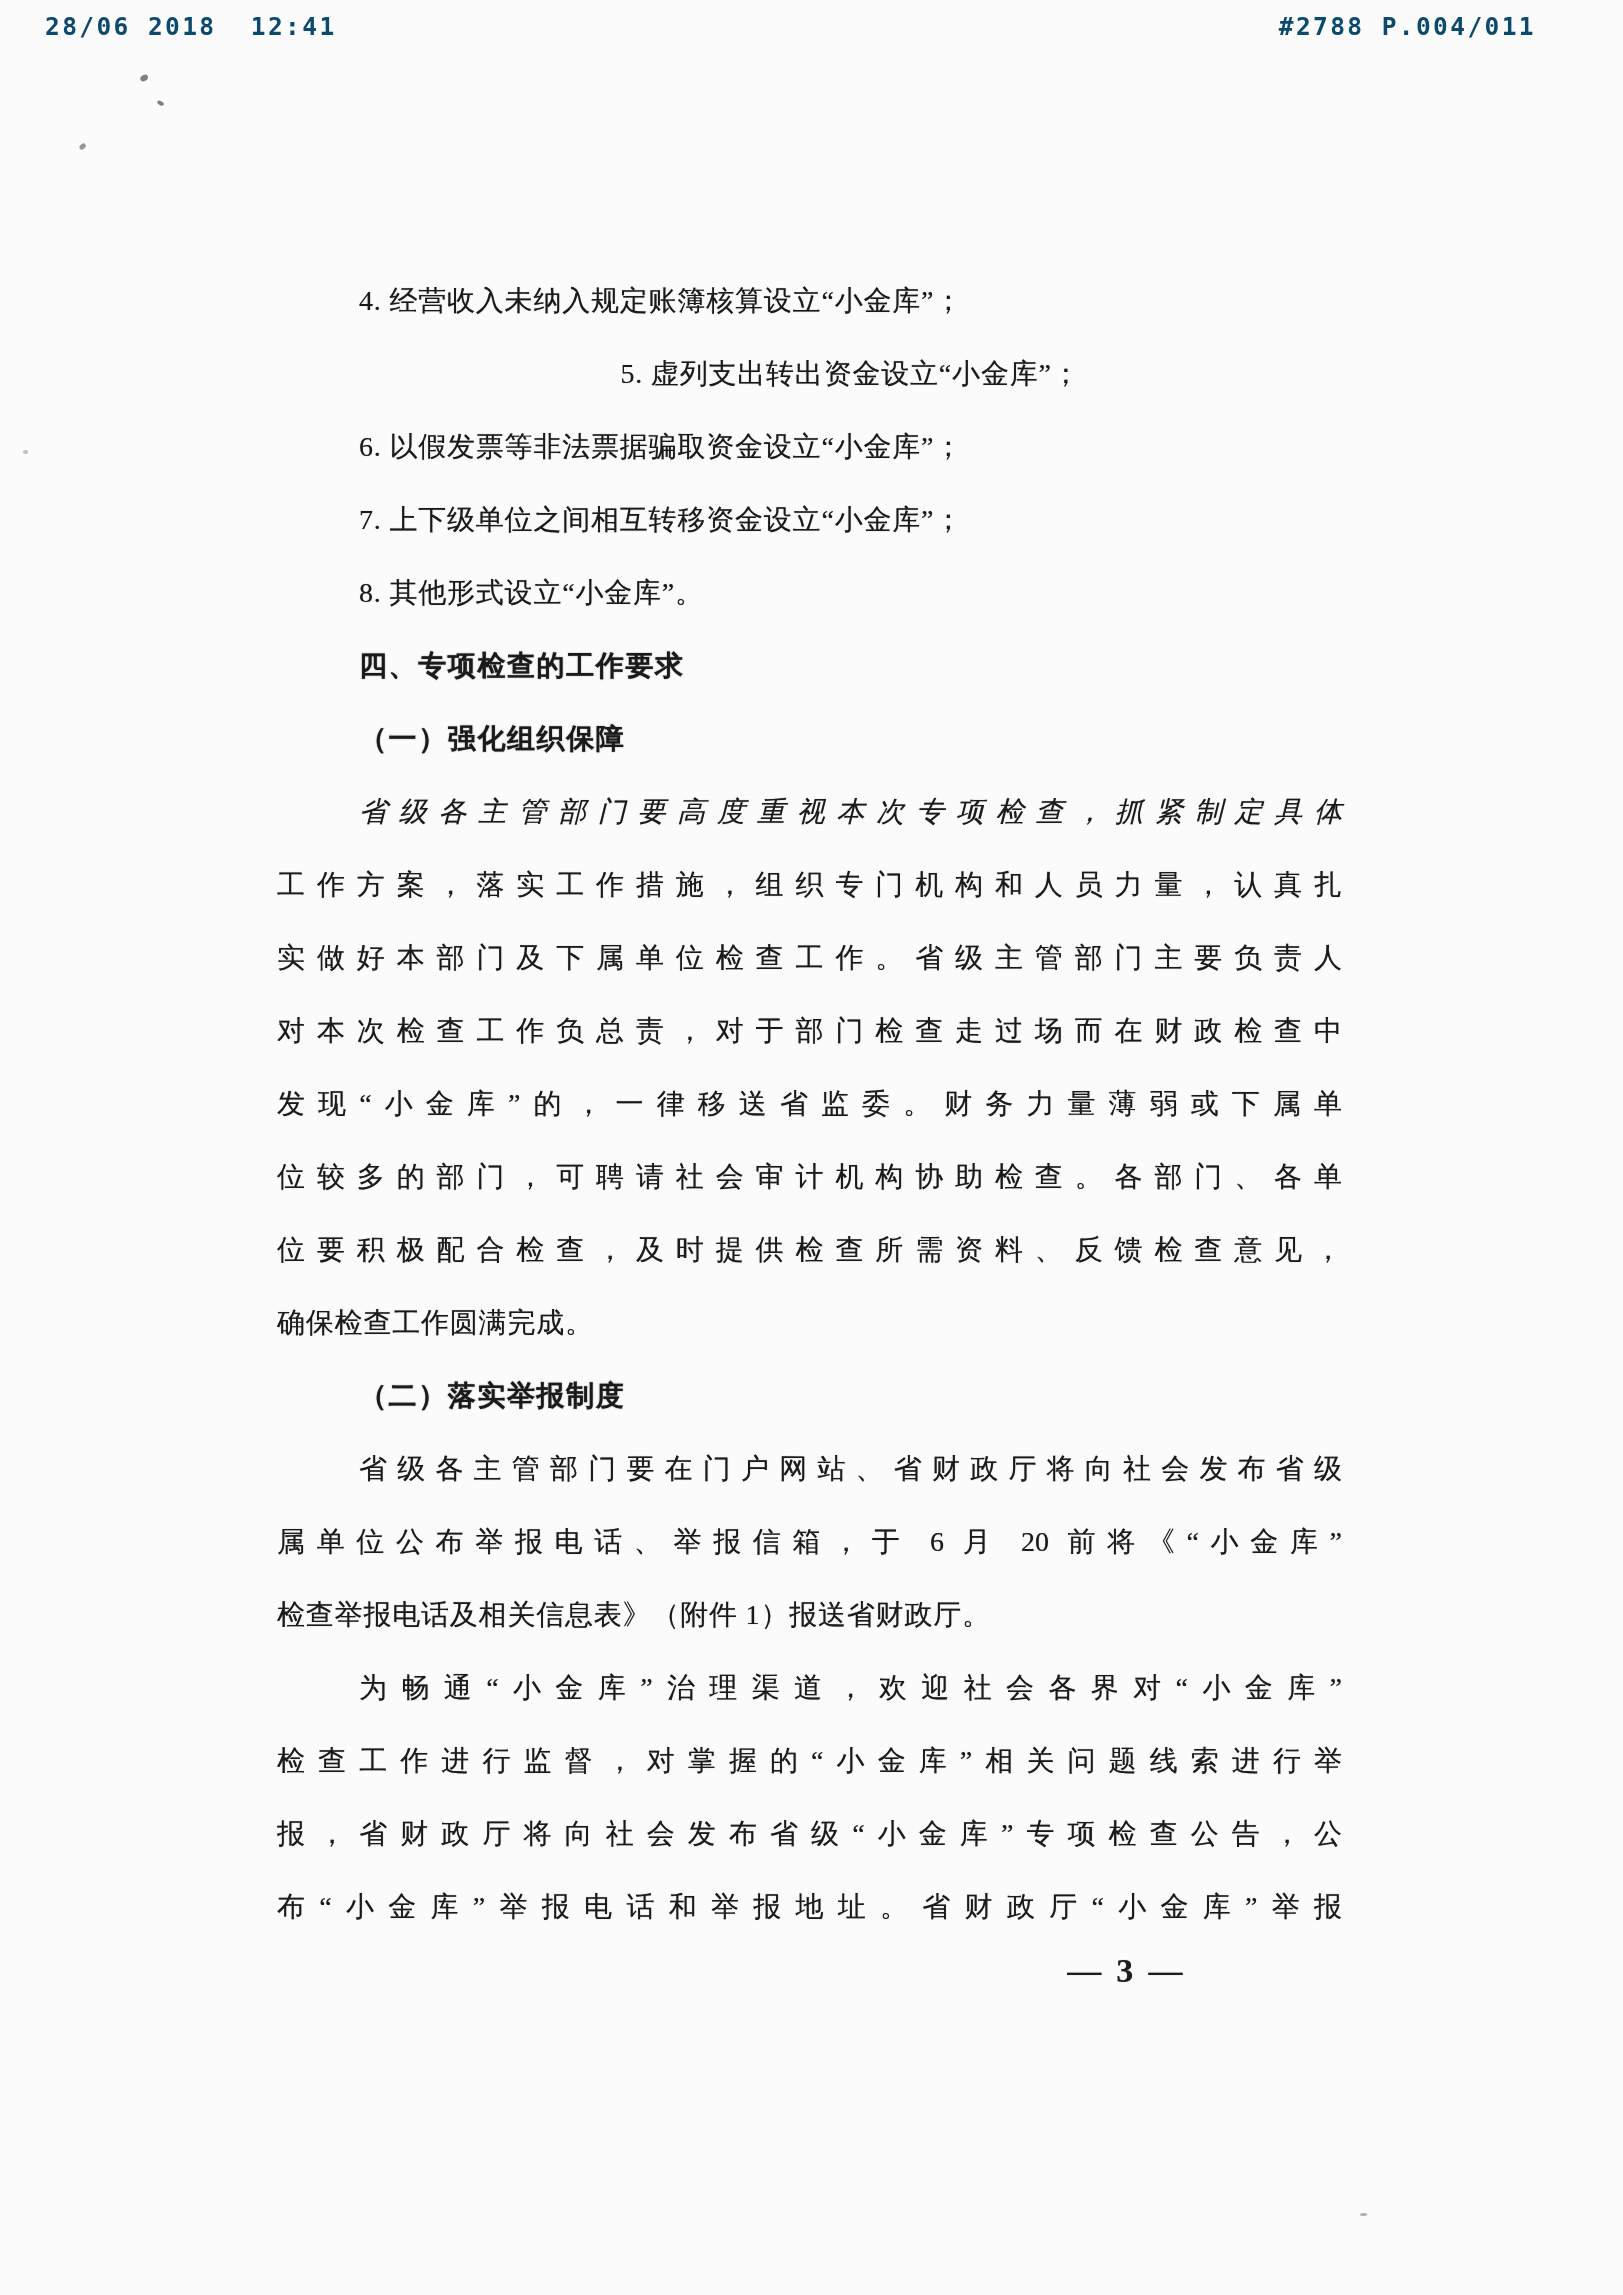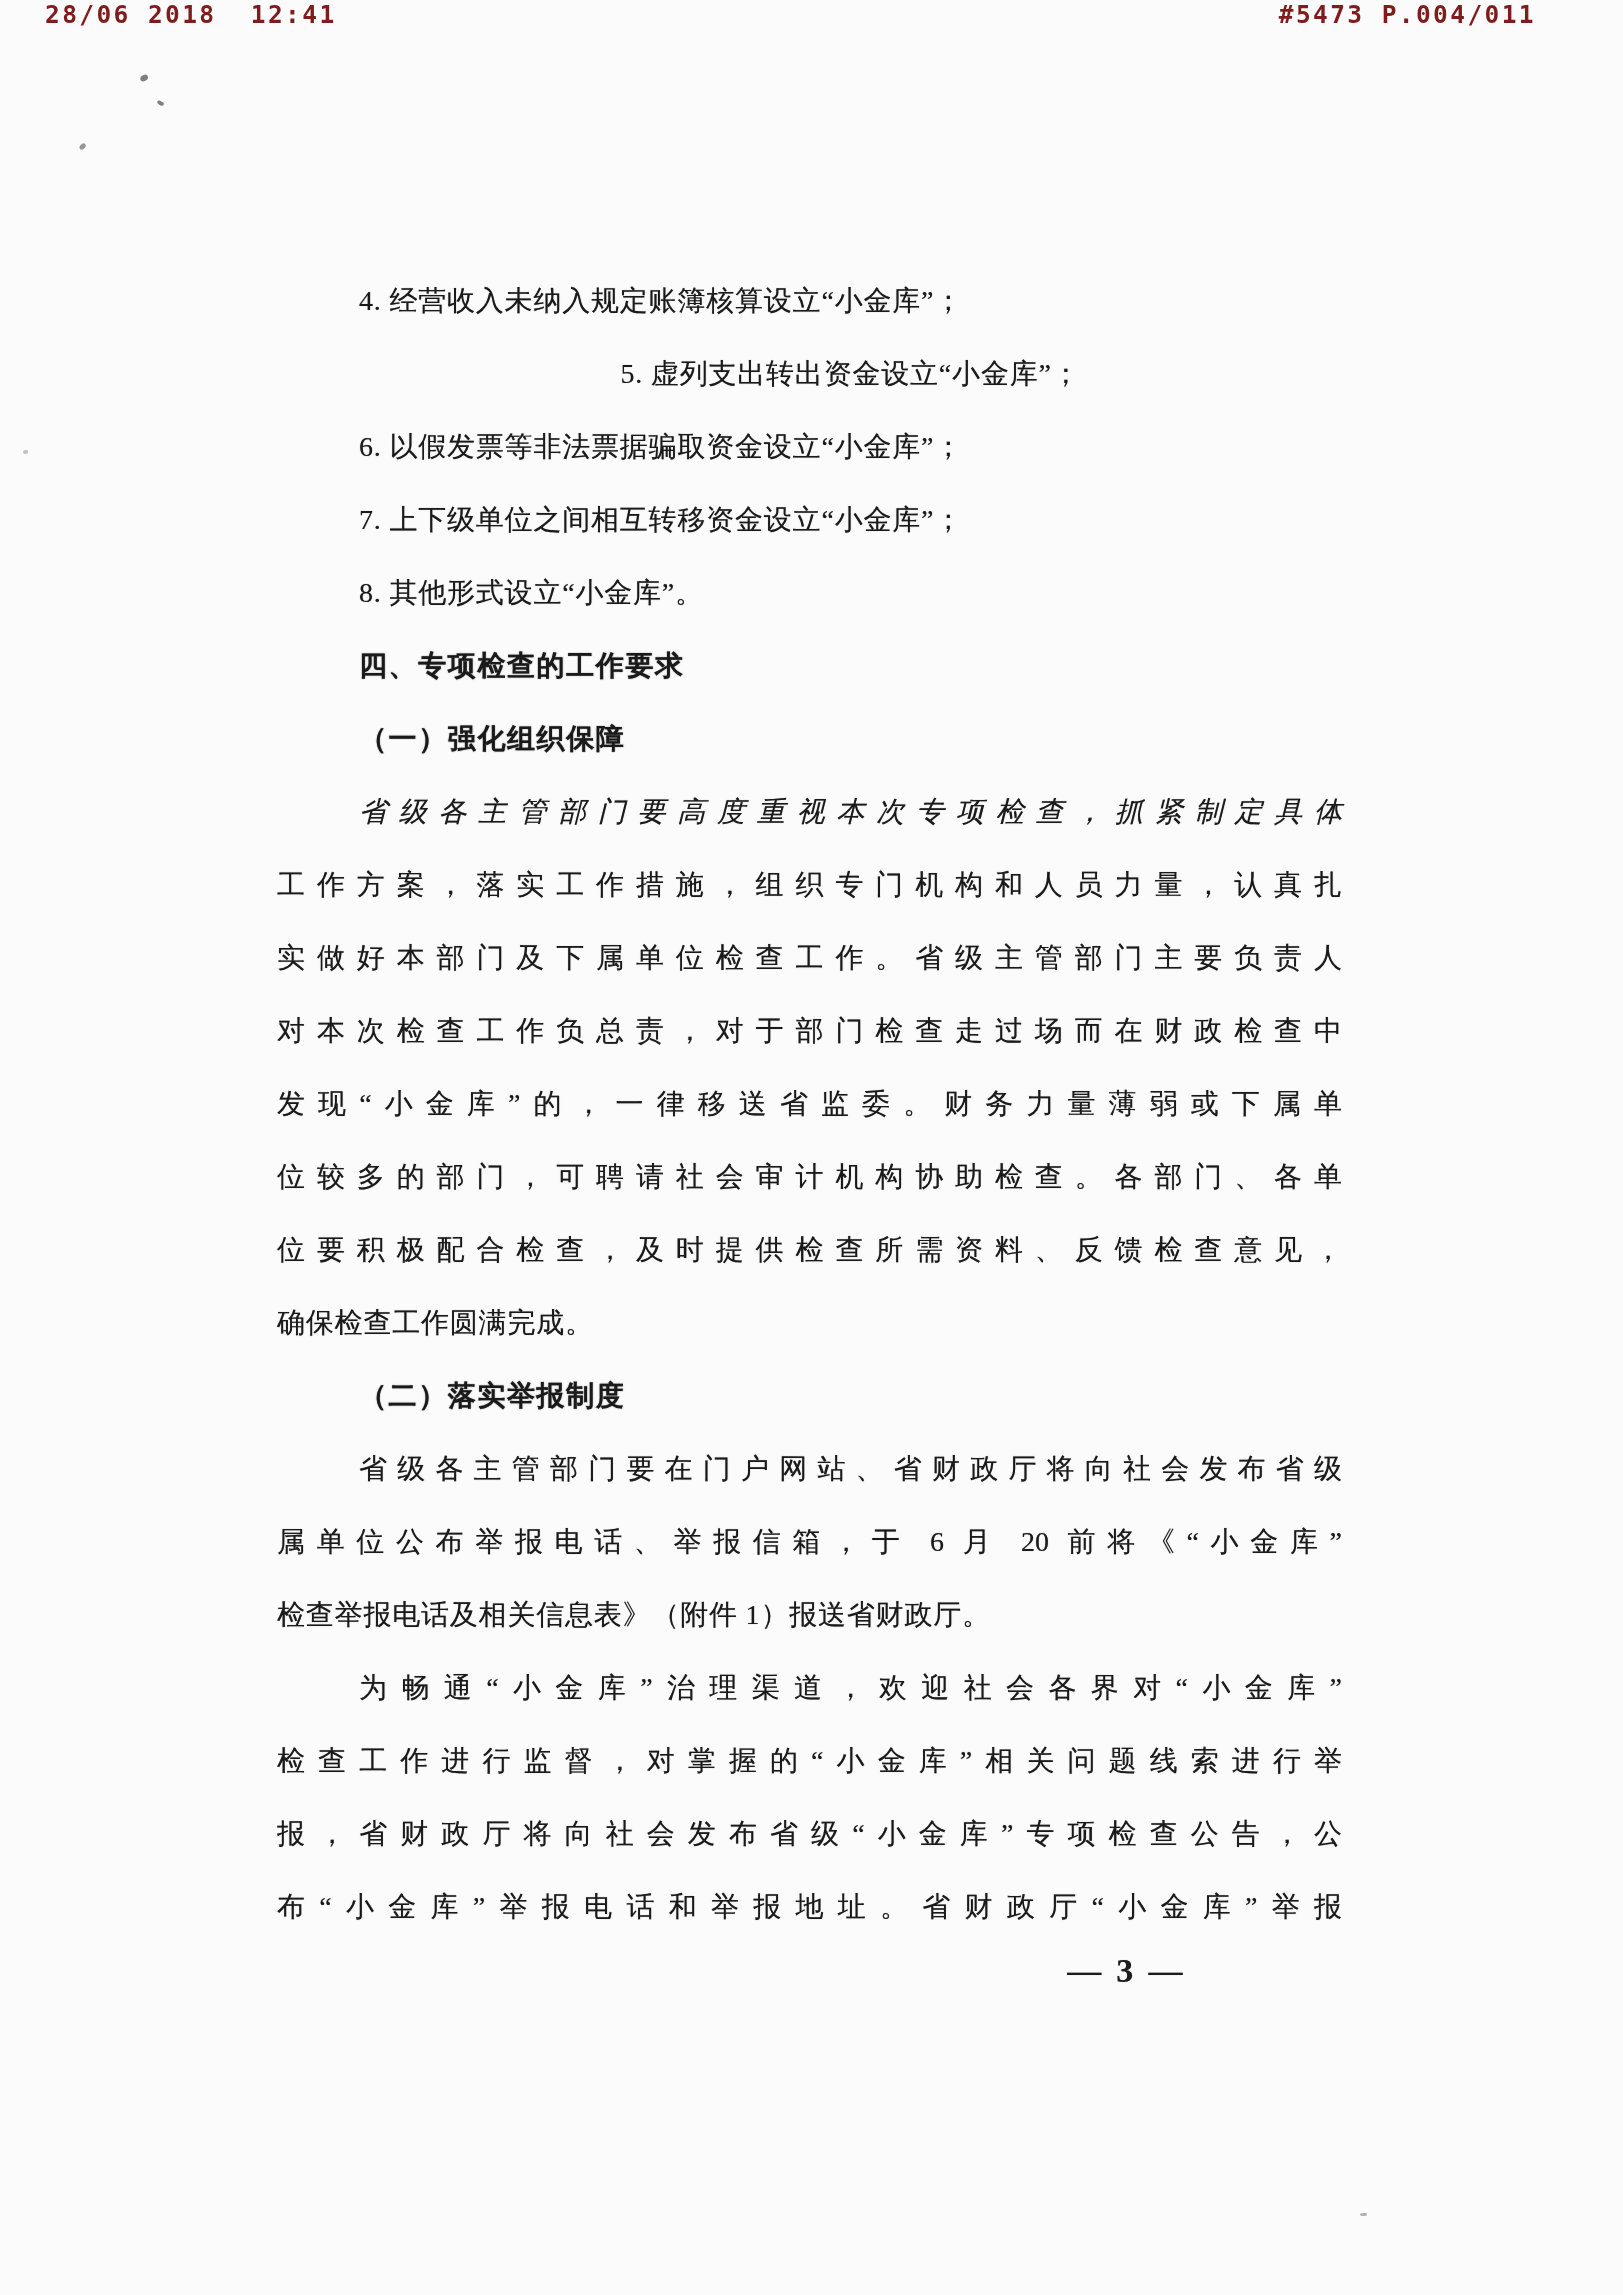--- a/index.html
+++ b/index.html
@@ -12,29 +12,29 @@
     width: 1623px;
     height: 2295px;
     background: #fbfbfb;
     overflow: hidden;
     font-family: "Liberation Serif", "DejaVu Serif", serif;
     color: #1a1a1a;
   }
   
   .fax-header {
     position: absolute;
-    top: 0;
+    top: 12px;
     left: 0;
     width: 100%;
     height: 36px;
     font-family: "DejaVu Sans Mono", "Liberation Mono", monospace;
     font-size: 24.5px;
     font-weight: 700;
     letter-spacing: 2.4px;
-    color: #7f1d1d;
+    color: #0c4a6e;
     white-space: pre;
   }
   .fax-header .fax-datetime {
     position: absolute;
     left: 45px;
     top: 0;
   }
   .fax-header .fax-pageinfo {
     position: absolute;
     right: 87px;
@@ -95,21 +95,21 @@
   .speckle.s4 { left: 23px;  top: 450px; width: 4.9px;  height: 4.1px; opacity: 0.35; }
   .speckle.s5 { left: 1360px; top: 2213px; width: 6.5px; height: 3.3px; opacity: 0.45; }
 </style>
 </head>
 <body>
 
 <div class="page">
 
   <div class="fax-header">
     <span class="fax-datetime">28/06 2018  12:41</span>
-    <span class="fax-pageinfo">#5473 P.004/011</span>
+    <span class="fax-pageinfo">#2788 P.004/011</span>
   </div>
 
   <div class="doc-body">
 
   <div class="doc-line" style="padding-left: 82px;">4. 经营收入未纳入规定账簿核算设立“小金库”；</div>
       <div class="doc-line" style="padding-left: 82px; text-align: center;">5. 虚列支出转出资金设立“小金库”；</div>
       <div class="doc-line" style="padding-left: 82px;">6. 以假发票等非法票据骗取资金设立“小金库”；</div>
       <div class="doc-line" style="padding-left: 82px;">7. 上下级单位之间相互转移资金设立“小金库”；</div>
       <div class="doc-line" style="padding-left: 82px;">8. 其他形式设立“小金库”。</div>
       <div class="doc-line bold" style="padding-left: 82px;">四、专项检查的工作要求</div>

